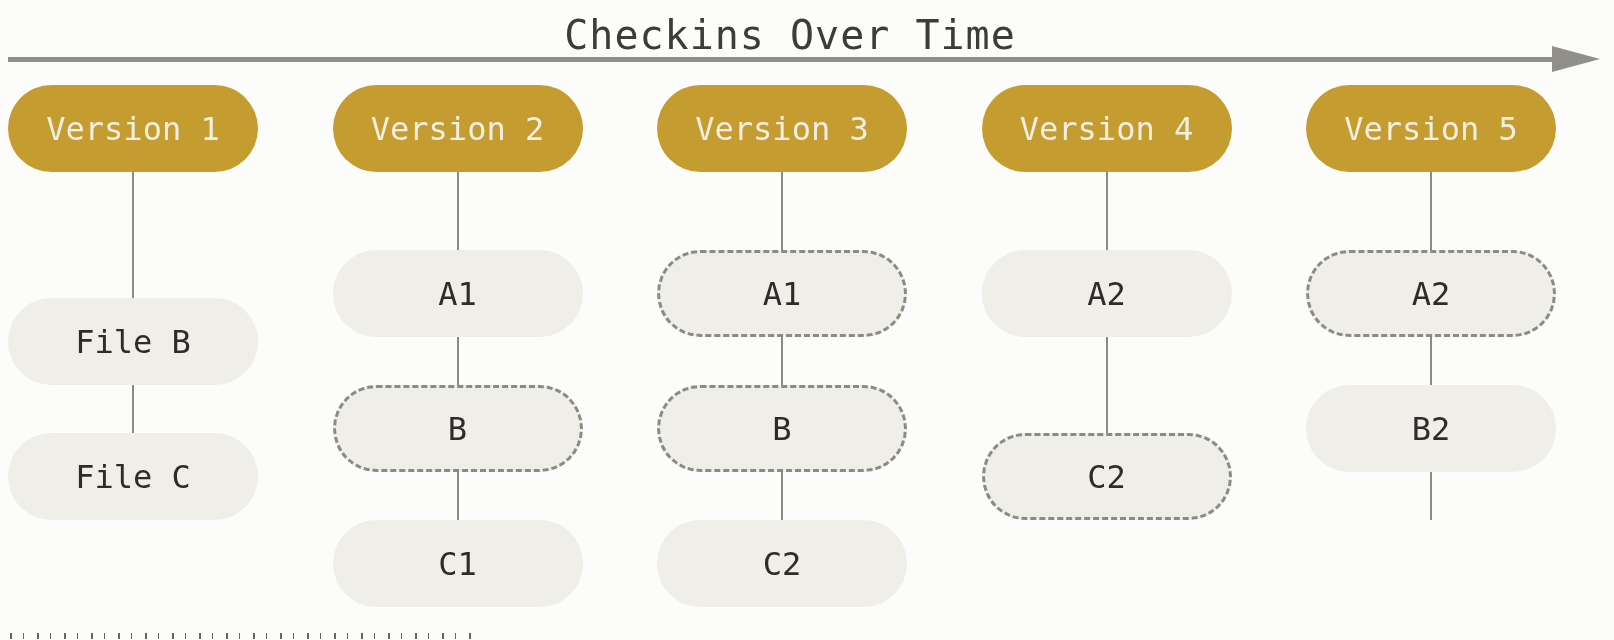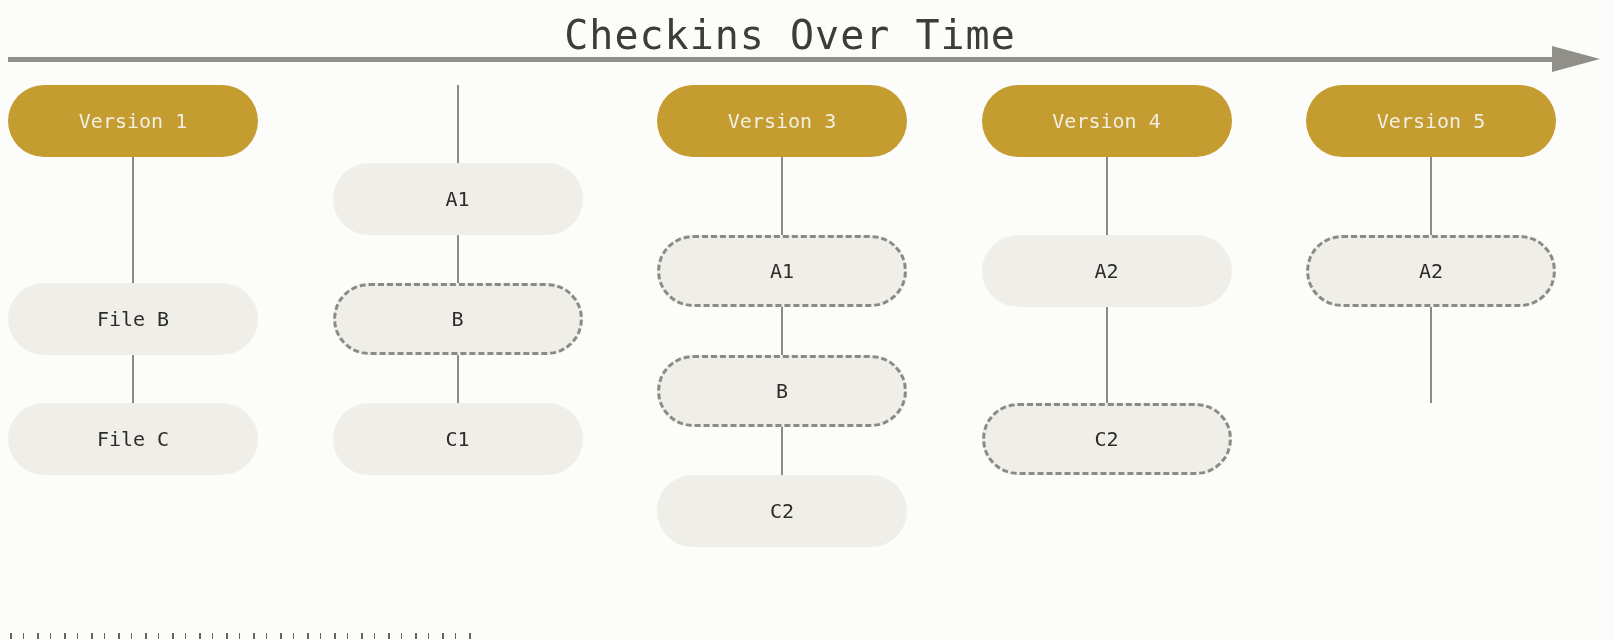--- a/index.html
+++ b/index.html
@@ -60,26 +60,26 @@
     justify-content: space-between;
   }
   .column {
     display: flex;
     flex-direction: column;
     align-items: center;
     width: 250px;
   }
   .pill {
     width: 250px;
-    height: 72px;
+    height: 87px;
     border-radius: 44px;
     display: flex;
     align-items: center;
     justify-content: center;
-    font-size: 20px;
+    font-size: 32px;
     white-space: nowrap;
     flex: none;
   }
   .pill.version {
     background: var(--gold);
     color: var(--gold-text);
   }
   .pill.file {
     background: var(--pill-fill);
     color: var(--pill-text);
@@ -121,20 +121,21 @@
 <div class="columns" id="columns">
     <div class="column">
       <div class="pill version">Version 1</div>
       <div class="connector long"></div>
       <div class="connector short"></div>
       <div class="pill file">File B</div>
       <div class="connector short"></div>
       <div class="pill file">File C</div>
     </div>
     <div class="column">
+      <div class="pill version">Version 2</div>
       <div class="connector long"></div>
       <div class="pill file">A1</div>
       <div class="connector short"></div>
       <div class="pill file dashed">B</div>
       <div class="connector short"></div>
       <div class="pill file">C1</div>
     </div>
     <div class="column">
       <div class="pill version">Version 3</div>
       <div class="connector long"></div>
@@ -150,17 +151,18 @@
       <div class="pill file">A2</div>
       <div class="connector short"></div>
       <div class="connector short"></div>
       <div class="pill file dashed">C2</div>
     </div>
     <div class="column">
       <div class="pill version">Version 5</div>
       <div class="connector long"></div>
       <div class="pill file dashed">A2</div>
       <div class="connector short"></div>
+      <div class="pill file">B2</div>
       <div class="connector short"></div>
     </div>
   </div>
 
 <div class="caption-crop"></div>
 
 </body></html>

